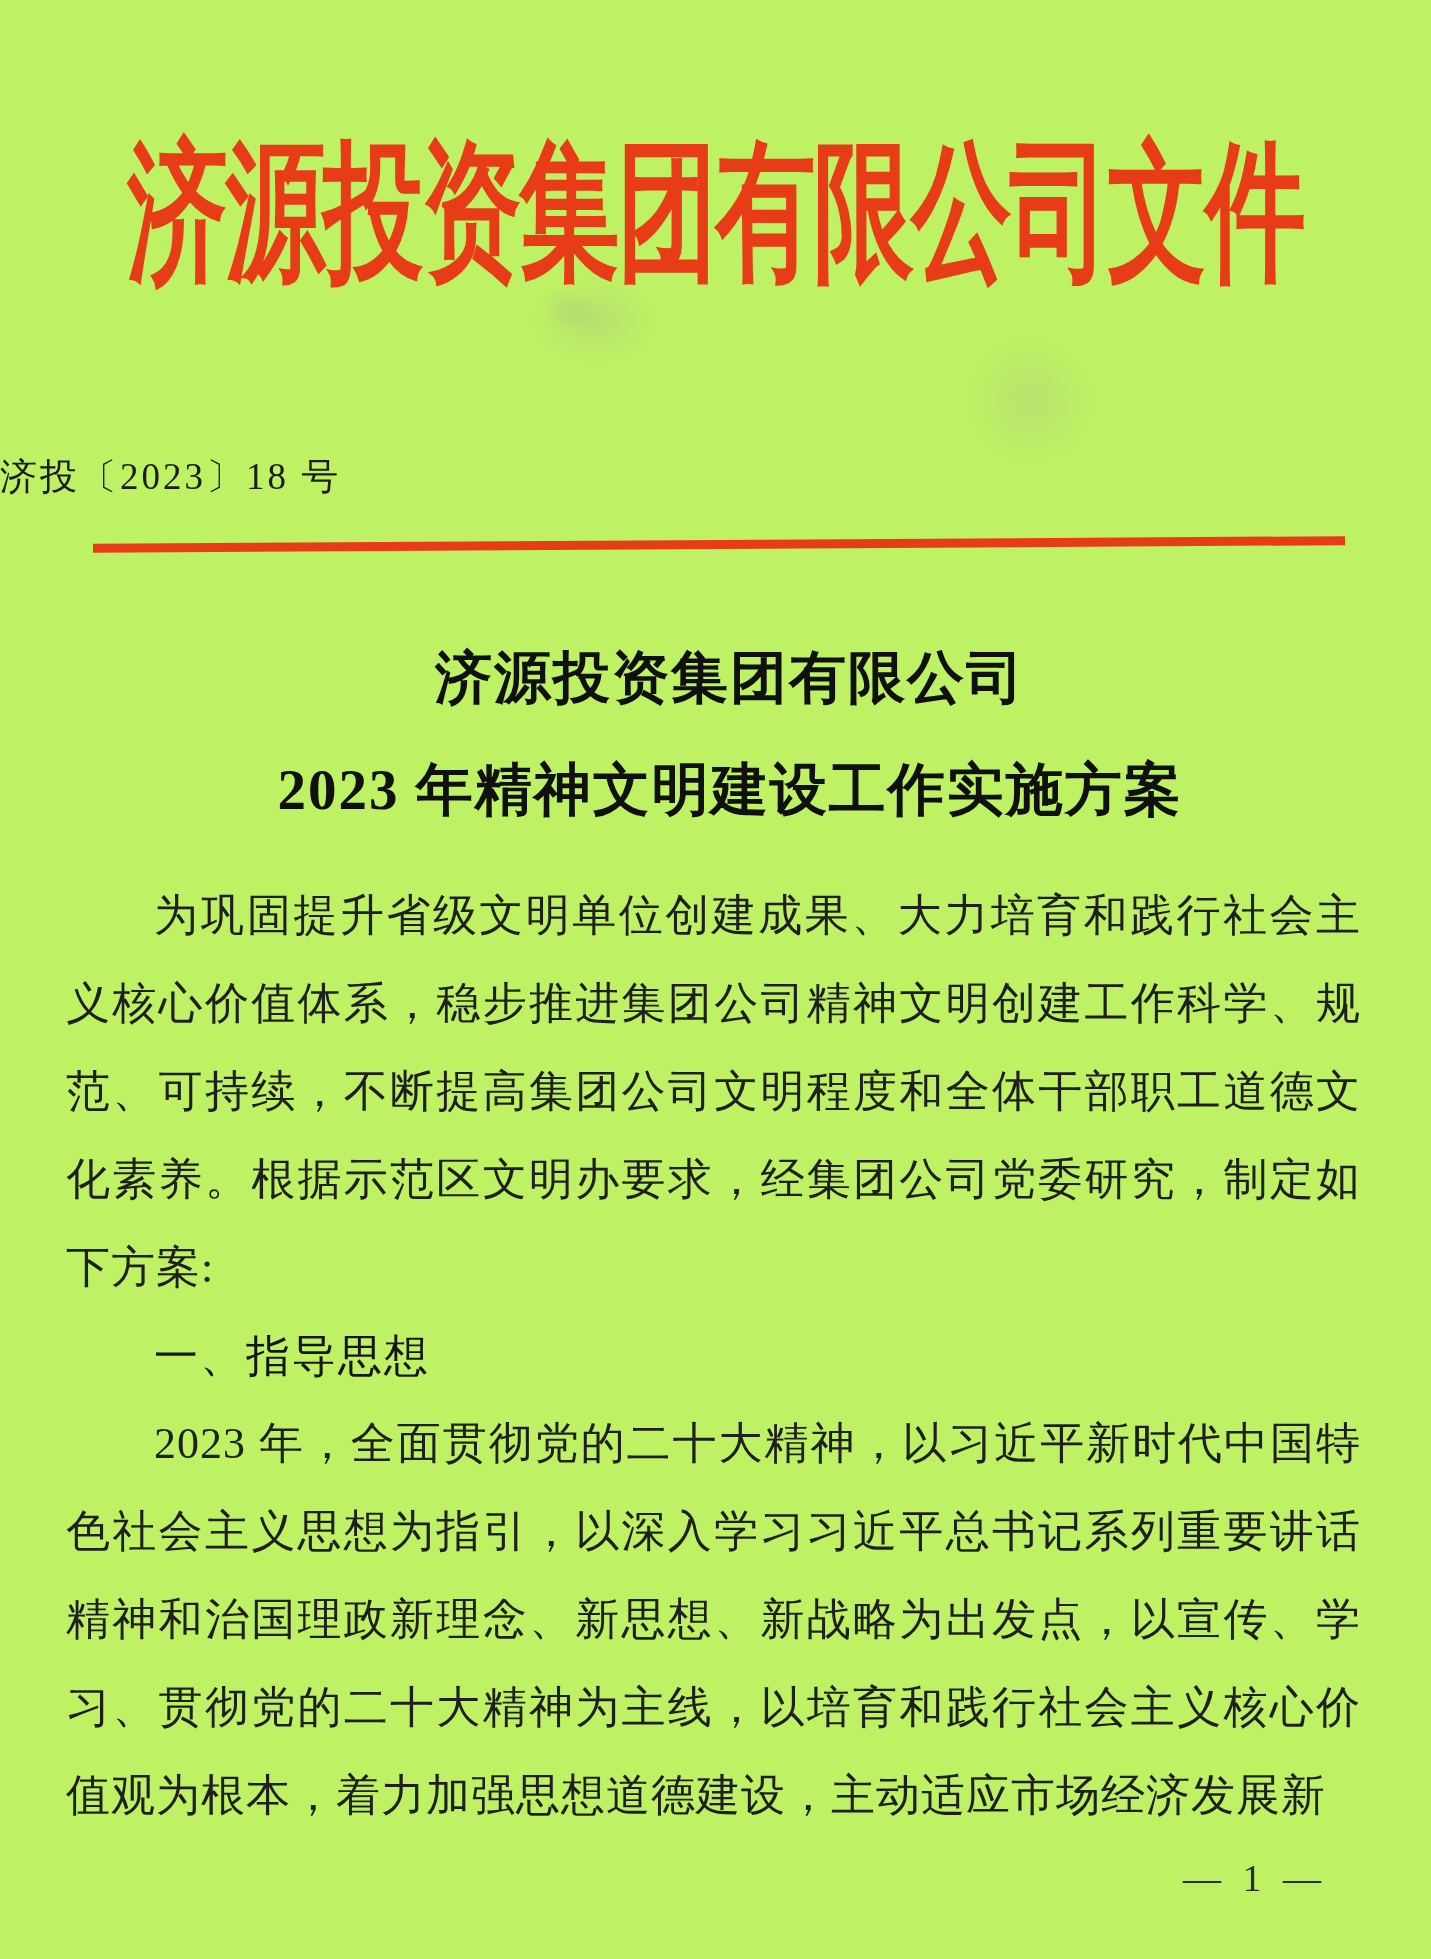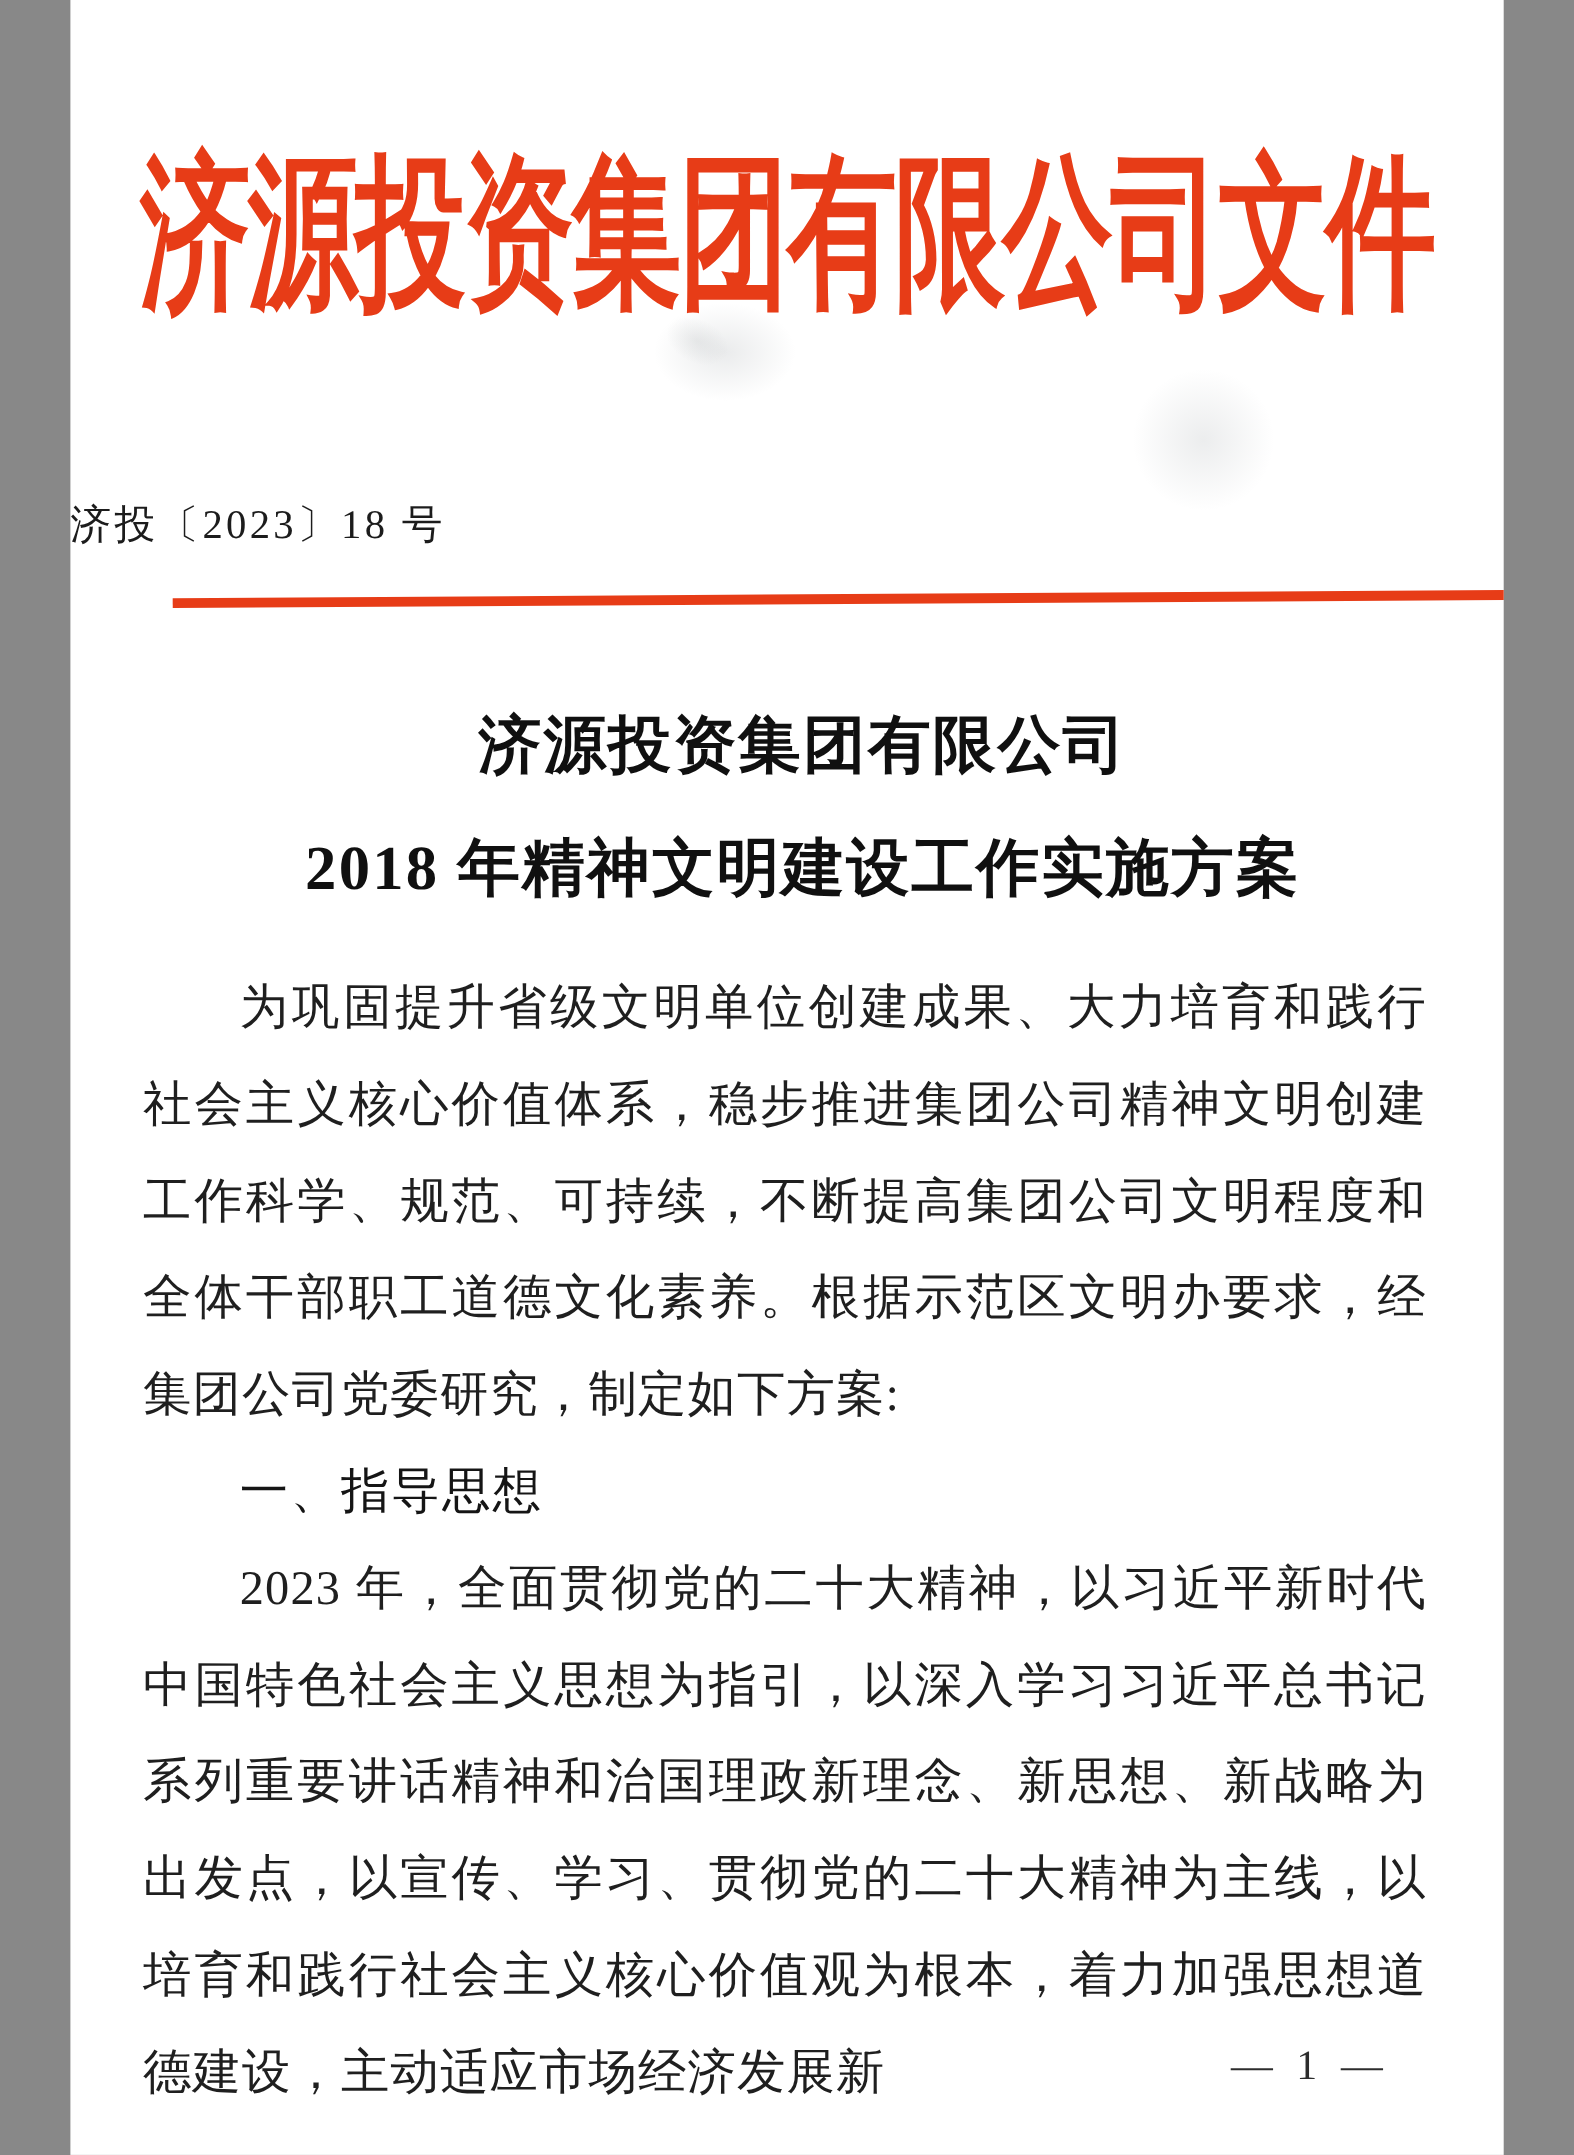--- a/index.html
+++ b/index.html
@@ -1,20 +1,20 @@
 <!DOCTYPE html>
 <html><head>
 <meta charset="utf-8">
 <style>
   html,body{margin:0;padding:0;background:#888;}
   .page{
     position:relative;
-    width:1303px;height:1959px;
+    width:1431px;height:1959px;
     margin:0 auto;
-    background:#ffffff;
+    background:#bef264;
     overflow:hidden;
     font-family:"Liberation Serif","DejaVu Serif",serif;
   }
   
   .header-title{
     position:absolute;
     top:112px;left:0;right:0;
     text-align:center;
     font-family:"Liberation Serif","DejaVu Serif",serif;
     font-weight:bold;
@@ -109,21 +109,21 @@
   <div class="smudge smudge-3"></div>
 
   <div class="header-title">济源投资集团有限公司文件</div>
 
   <div class="doc-number">济投〔2023〕18 号</div>
 
   <div class="red-line"></div>
 
   <div class="doc-title">
     <div>济源投资集团有限公司</div>
-    <div>2018 年精神文明建设工作实施方案</div>
+    <div>2023 年精神文明建设工作实施方案</div>
   </div>
 
   <div class="body-text">
     <p>为巩固提升省级文明单位创建成果、大力培育和践行社会主义核心价值体系，稳步推进集团公司精神文明创建工作科学、规范、可持续，不断提高集团公司文明程度和全体干部职工道德文化素养。根据示范区文明办要求，经集团公司党委研究，制定如下方案:</p>
     <p class="section-heading">一、指导思想</p>
     <p>2023 年，全面贯彻党的二十大精神，以习近平新时代中国特色社会主义思想为指引，以深入学习习近平总书记系列重要讲话精神和治国理政新理念、新思想、新战略为出发点，以宣传、学习、贯彻党的二十大精神为主线，以培育和践行社会主义核心价值观为根本，着力加强思想道德建设，主动适应市场经济发展新</p>
   </div>
 
   <div class="page-number">— 1 —</div>
 

